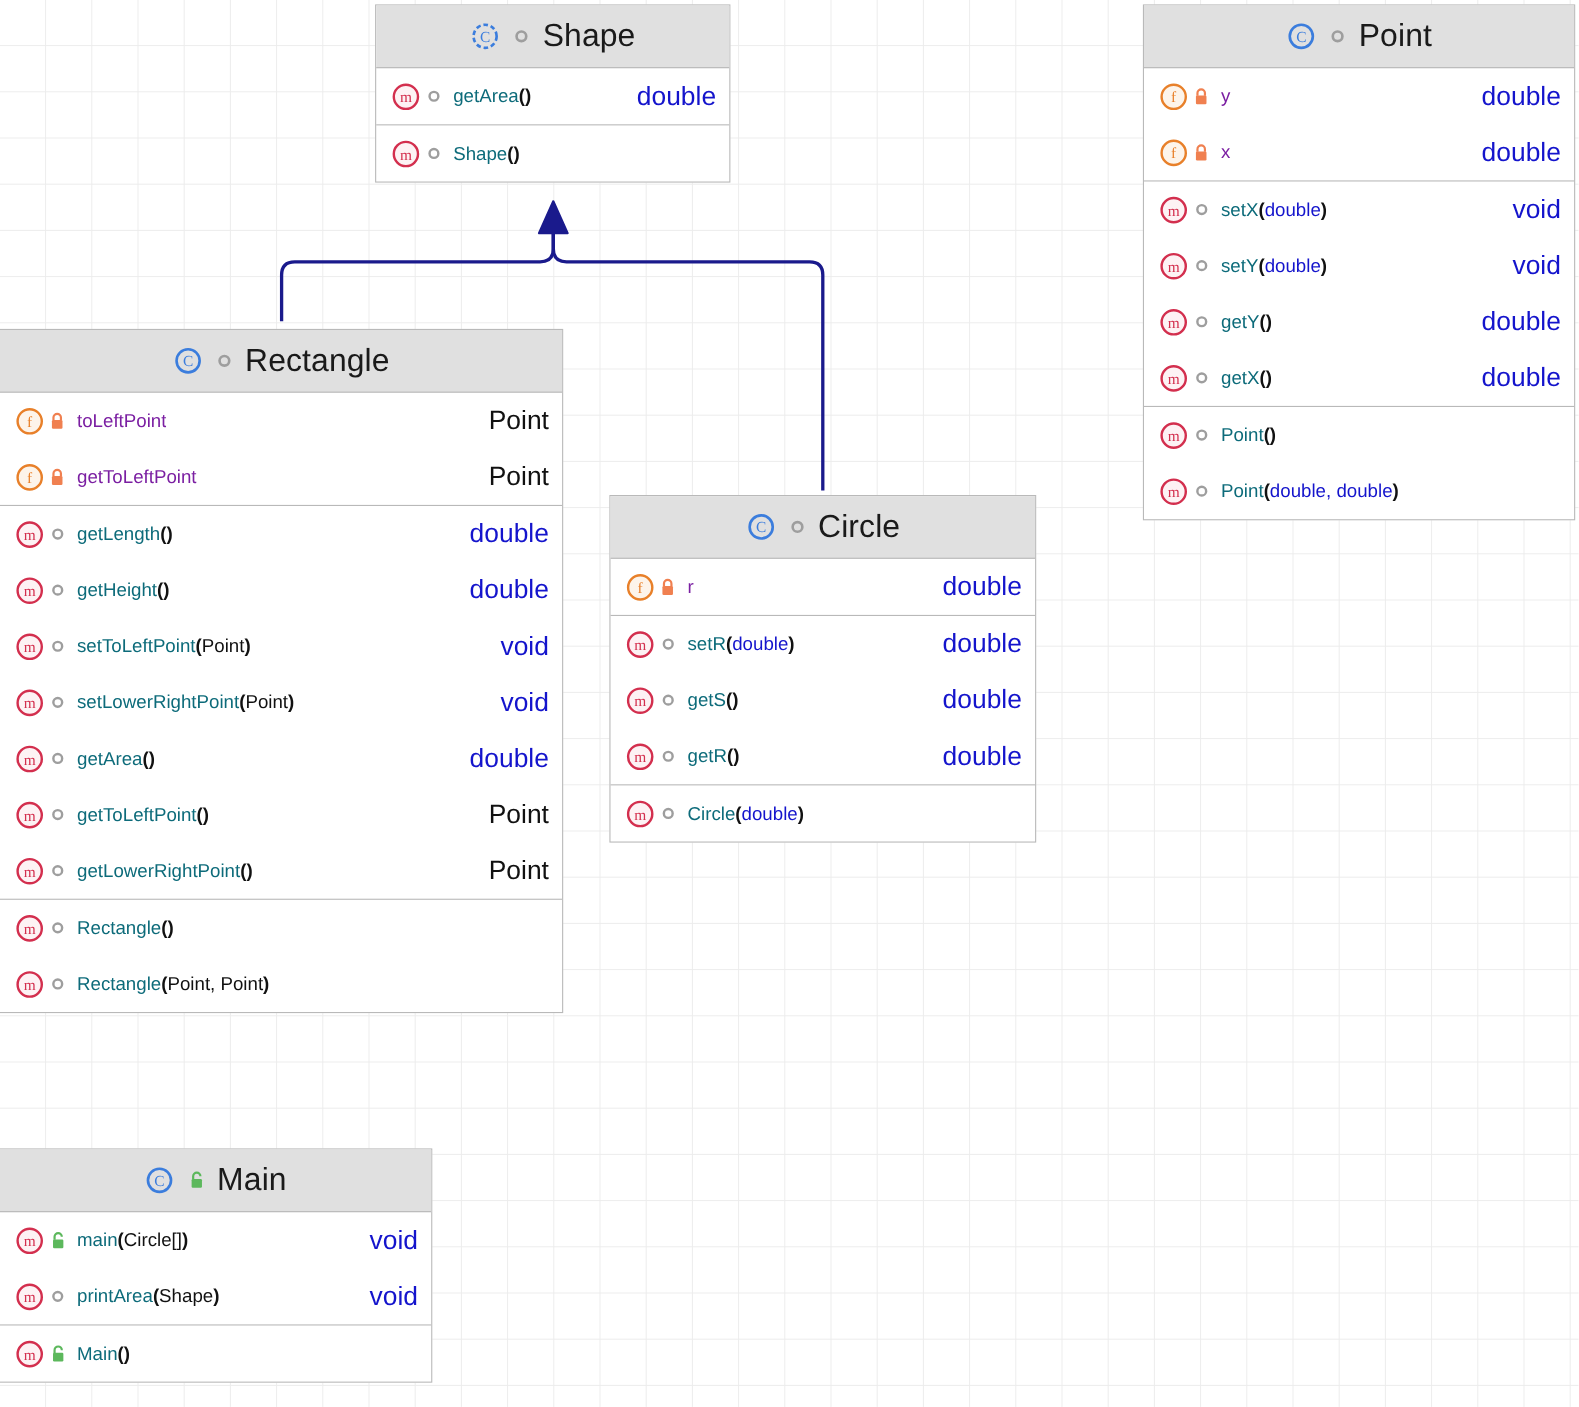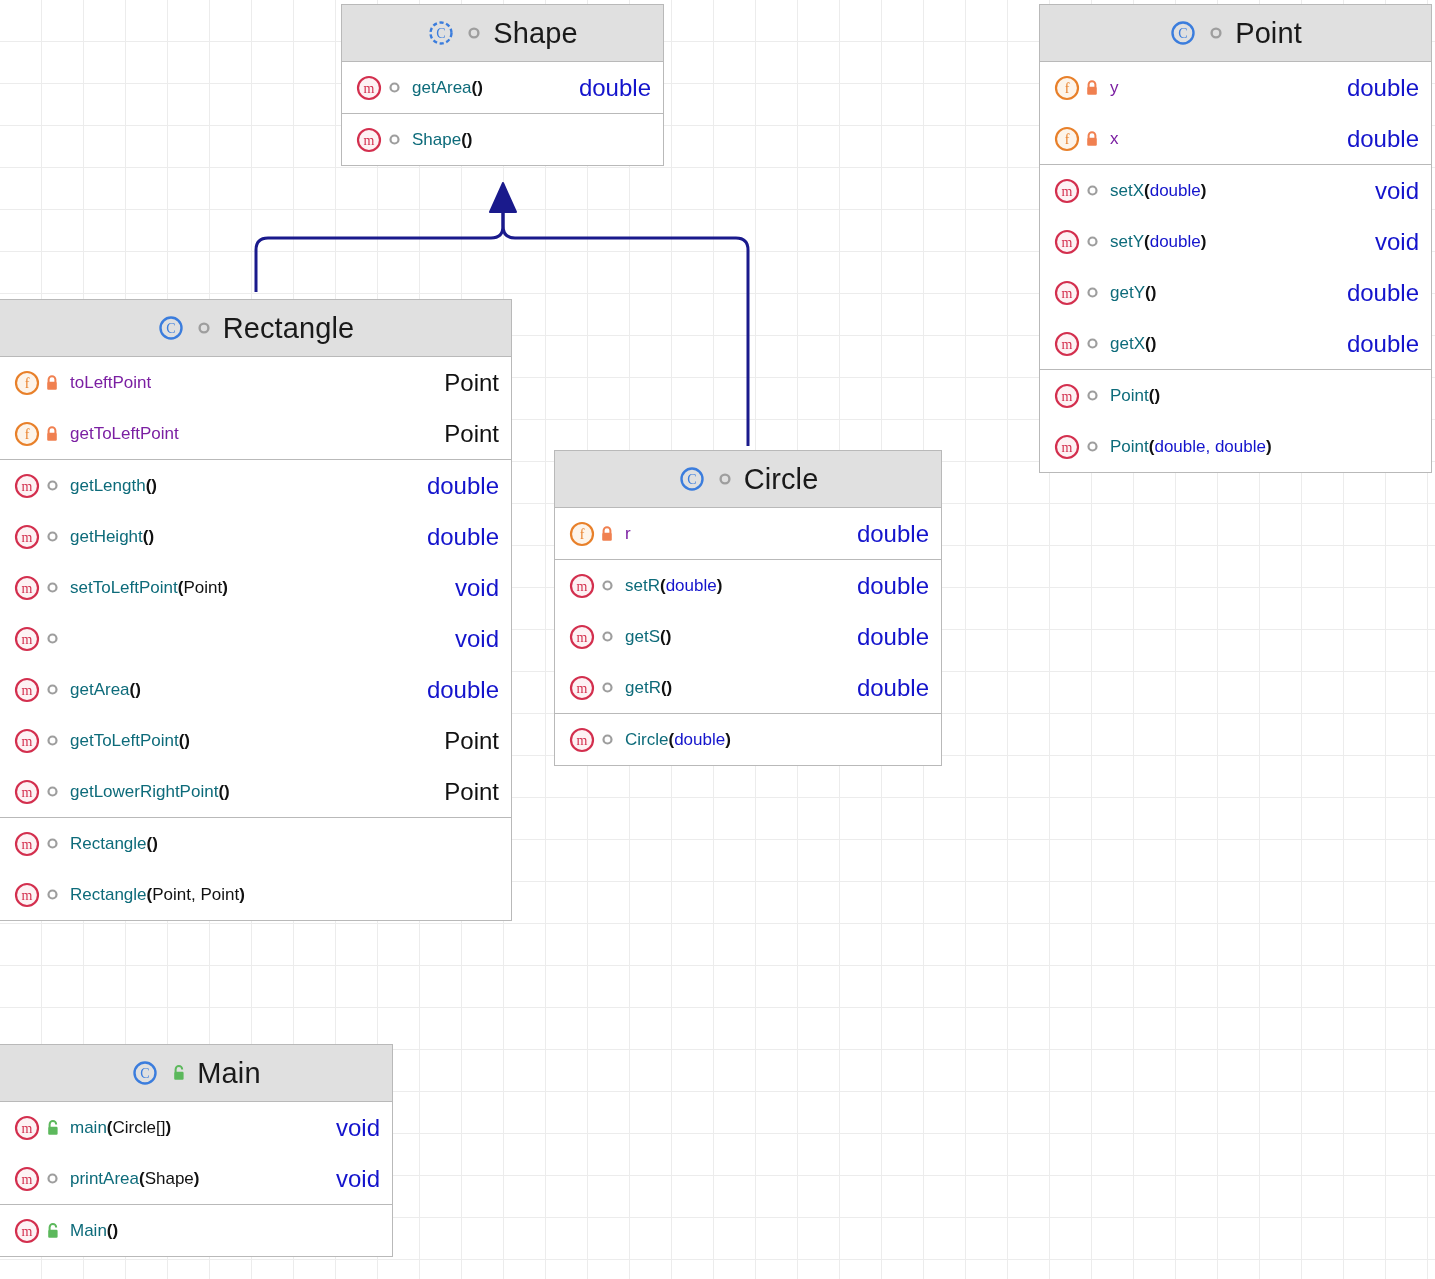--- a/index.html
+++ b/index.html
@@ -381,20 +381,21 @@
           <svg width="30" height="30" viewBox="0 0 30 30">
               <circle cx="15" cy="15" r="11" fill="#fdf2f4" stroke="#d32f4e" stroke-width="2.2"></circle>
               <text x="15" y="20" font-family="Liberation Serif, serif" font-size="14" fill="#d32f4e" text-anchor="middle">m</text>
             </svg>
         </span>
         <span class="vis">
           <svg width="13" height="13" viewBox="0 0 13 13">
               <circle cx="6.5" cy="6.5" r="4" fill="none" stroke="#9e9e9e" stroke-width="2.2"></circle>
             </svg>
         </span>
+        <span class="sig">setLowerRightPoint<span class="punct">(</span><span class="ref">Point</span><span class="punct">)</span></span>
         <span class="rtype prim">void</span>
       </div>
       <div class="row">
         <span class="ico">
           <svg width="30" height="30" viewBox="0 0 30 30">
               <circle cx="15" cy="15" r="11" fill="#fdf2f4" stroke="#d32f4e" stroke-width="2.2"></circle>
               <text x="15" y="20" font-family="Liberation Serif, serif" font-size="14" fill="#d32f4e" text-anchor="middle">m</text>
             </svg>
         </span>
         <span class="vis">

